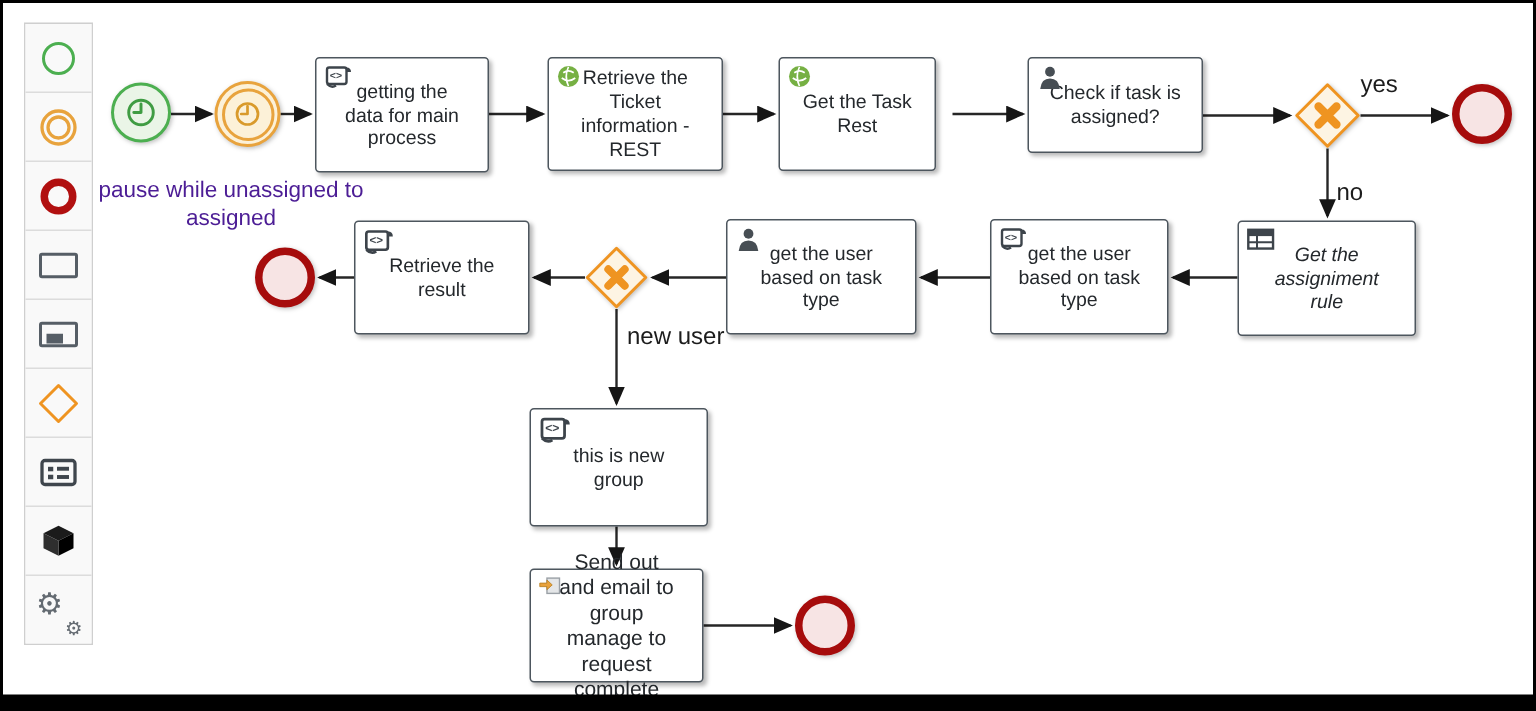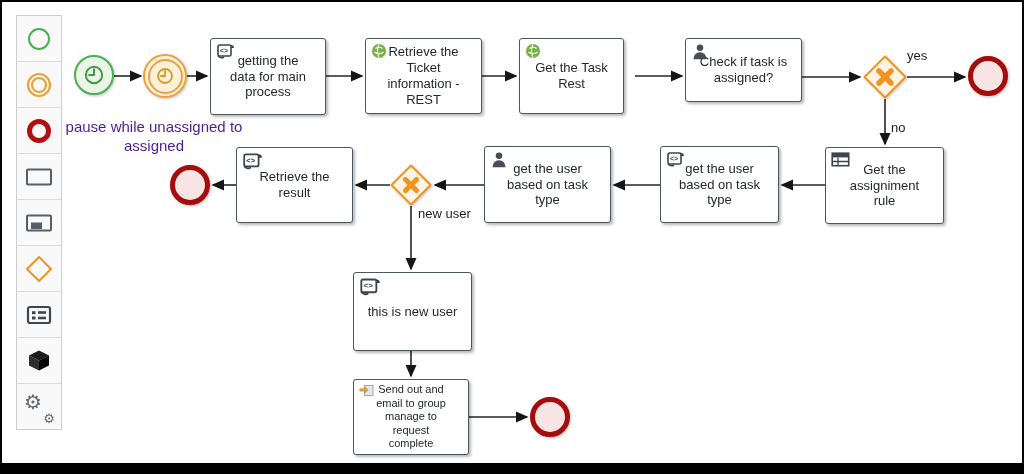--- a/index.html
+++ b/index.html
@@ -17,36 +17,36 @@
   .gears .g2{position:absolute;right:-3px;bottom:-6px;font-size:13px;}
 
   
   .task{position:absolute;background:#fff;border:1.5px solid #4d565e;border-radius:3px;
         box-shadow:2px 2px 3px rgba(0,0,0,.28);display:flex;align-items:center;justify-content:center;
         text-align:center;font-size:13px;color:#24282c;line-height:1.22;box-sizing:border-box;
         padding:5px 4px;z-index:2;cursor:pointer;}
   .task .nicon{position:absolute;top:4px;left:5px;}
   .task .lbl{display:inline-block;max-width:94px;}
   .t0 .lbl{max-width:86px;}
-  .t9{font-size:11px;}
+  .t9{font-size:14px;}
   .t9 .lbl{max-width:80px;}
 
   .event{position:absolute;border-radius:50%;box-sizing:border-box;z-index:2;
          display:flex;align-items:center;justify-content:center;
          filter:drop-shadow(1.5px 1.5px 1.5px rgba(0,0,0,.25));cursor:pointer;}
   .ev-start{width:40px;height:40px;border:2.5px solid #4caf50;background:#eaf5e7;}
   .ev-mid{width:44px;height:44px;border:2.5px solid #e8a33d;background:#fcf1d8;}
   .ev-mid .ring{position:absolute;inset:2.5px;border:2px solid #e8a33d;border-radius:50%;
                 display:flex;align-items:center;justify-content:center;}
   .ev-end{width:40px;height:40px;border:5.5px solid #a60c0c;background:#f7e4e4;}
 
   .gateway{position:absolute;z-index:2;filter:drop-shadow(1.5px 1.5px 1.5px rgba(0,0,0,.25));cursor:pointer;}
 
   .edges{position:absolute;left:0;top:0;z-index:1;}
-  .flow-label{position:absolute;z-index:2;font-size:13px;color:#1c1c1c;white-space:nowrap;}
+  .flow-label{position:absolute;z-index:2;font-size:16px;color:#1c1c1c;white-space:nowrap;}
   .annotation{position:absolute;left:56px;top:116px;width:192px;text-align:center;
               font-size:15px;color:#4c1d95;line-height:1.25;z-index:2;}
 </style>
 </head>
 <body>
 
 <div class="page">
 
   <div class="palette">
     <div class="pcell">
@@ -189,21 +189,21 @@
   </div>
 
   <div class="task" style="left:683px;top:36px;width:117px;height:64px;">
     <svg class="nicon" width="18" height="18" viewBox="0 0 16 16">
       <circle cx="8" cy="4.3" r="2.9" fill="#474e54"></circle>
       <path d="M2.2 14.5 q0.6 -6.2 5.8 -6.2 q5.2 0 5.8 6.2 z" fill="#474e54"></path>
     </svg>
     <span class="lbl">Check if task is assigned?</span>
   </div>
 
-  <div class="task" style="left:823px;top:145px;width:119px;height:77px;">
+  <div class="task" style="left:823px;top:145px;width:119px;height:77px;font-style:italic;">
     <svg class="nicon" width="19" height="15" viewBox="0 0 19 15">
       <rect x="1.2" y="1.2" width="16.5" height="12.5" fill="#fff" stroke="#3d444b" stroke-width="1.6"></rect>
       <rect x="1.2" y="1.2" width="16.5" height="4.2" fill="#3d444b"></rect>
       <path d="M7 5.4 V13.7 M1.2 9.5 H17.7" stroke="#3d444b" stroke-width="1.3" fill="none"></path>
     </svg>
     <span class="lbl">Get the assigniment rule</span>
   </div>
 
   <div class="task" style="left:658px;top:144px;width:119px;height:77px;">
     <svg class="nicon" width="19" height="17" viewBox="0 0 19 17">
@@ -233,30 +233,30 @@
     <span class="lbl">Retrieve the result</span>
   </div>
 
   <div class="task" style="left:351px;top:270px;width:119px;height:79px;">
     <svg class="nicon" width="22" height="20" viewBox="0 0 19 17">
       <rect x="2" y="2" width="13" height="11" rx="1.5" fill="#fff" stroke="#3d444b" stroke-width="1.6"></rect>
       <path d="M15 2 q3 0 3 3 l-3 0" fill="#3d444b"></path>
       <path d="M2 13 q3 3 6 1" fill="none" stroke="#3d444b" stroke-width="1.6"></path>
       <text x="8" y="9.5" font-size="7" font-weight="bold" fill="#3d444b" text-anchor="middle">&lt;&gt;</text>
     </svg>
-    <span class="lbl">this is new user</span>
+    <span class="lbl">this is new group</span>
   </div>
 
   <div class="task t9" style="left:351px;top:377px;width:116px;height:76px;">
     <svg class="nicon" width="15" height="13" viewBox="0 0 16 14">
       <rect x="6" y="1.5" width="9" height="11" fill="#e4e6e8" stroke="#9aa0a6" stroke-width="1"></rect>
       <path d="M1 7 h6 v-2.6 l4.5 4.1 l-4.5 4.1 v-2.6 h-6 z" fill="#e9a23b" stroke="#b87f21" stroke-width="0.7" transform="scale(0.85) translate(0,-1)"></path>
     </svg>
     <span class="lbl">Send out and email to group manage to request complete</span>
   </div>
 
   <div class="annotation">pause while unassigned to assigned</div>
   <span class="flow-label" style="left:905px;top:46px;">yes</span>
   <span class="flow-label" style="left:889px;top:118px;">no</span>
-  <span class="flow-label" style="left:416px;top:204px;">new user</span>
+  <span class="flow-label" style="left:416px;top:214px;">new user</span>
 
   <div class="bottom-bar"></div>
 </div>
 
 </body></html>

